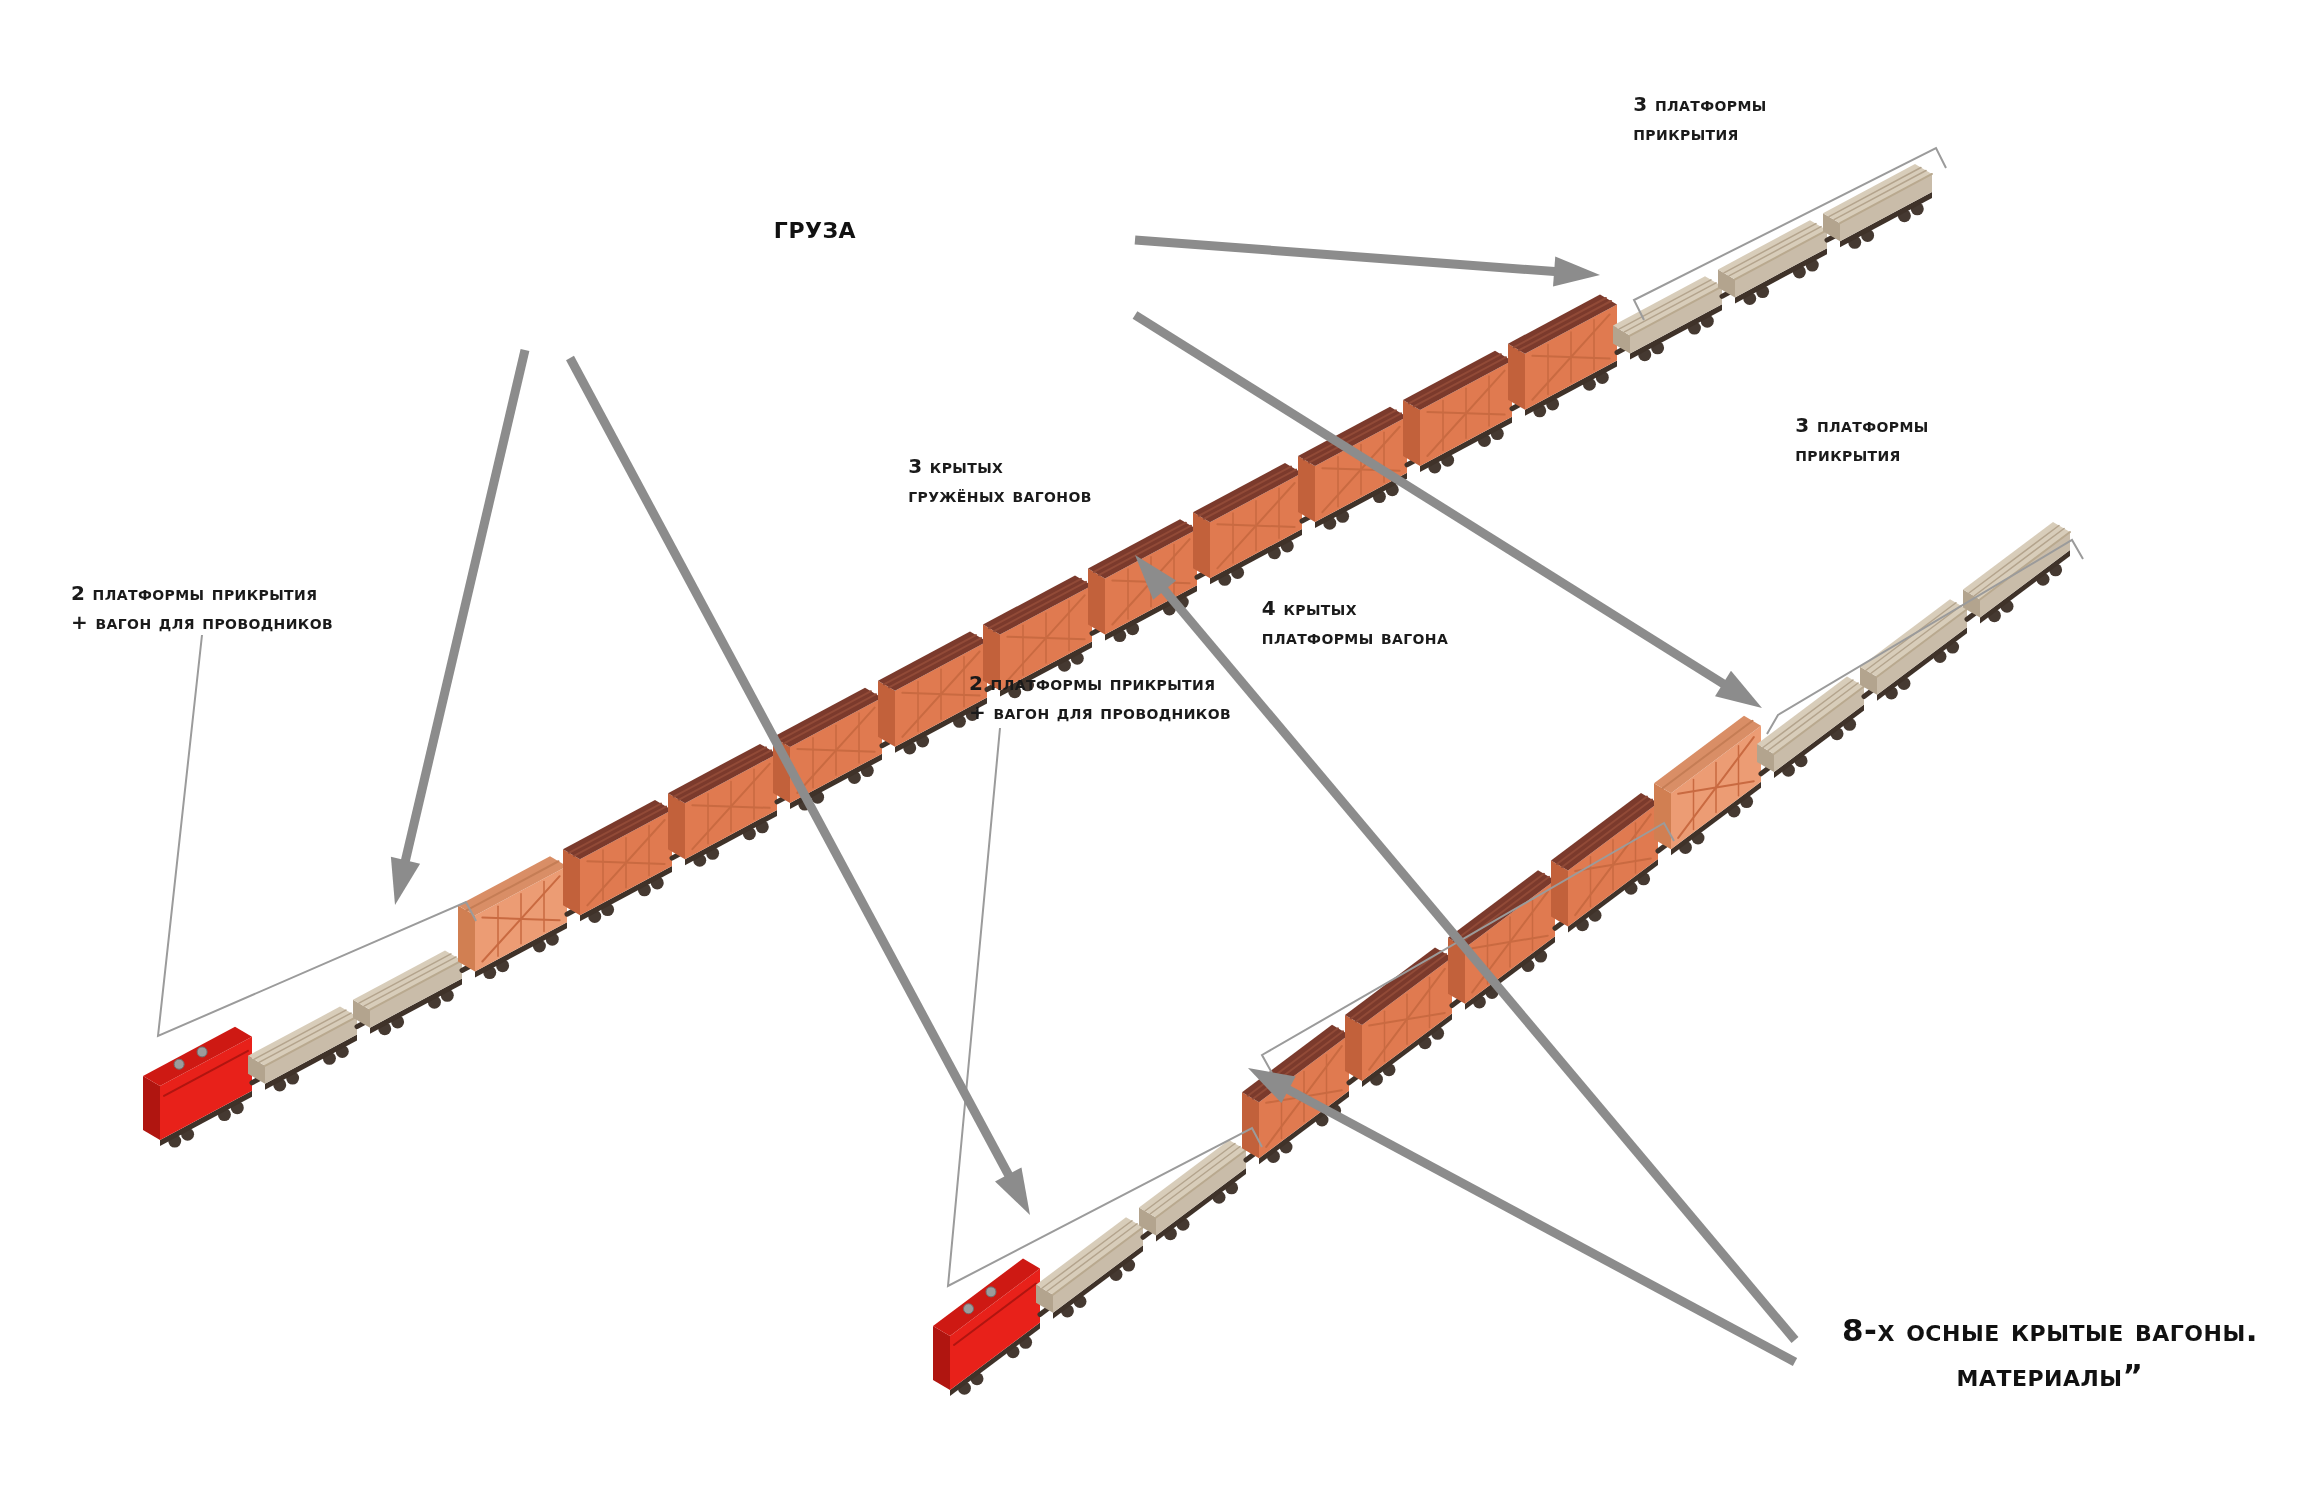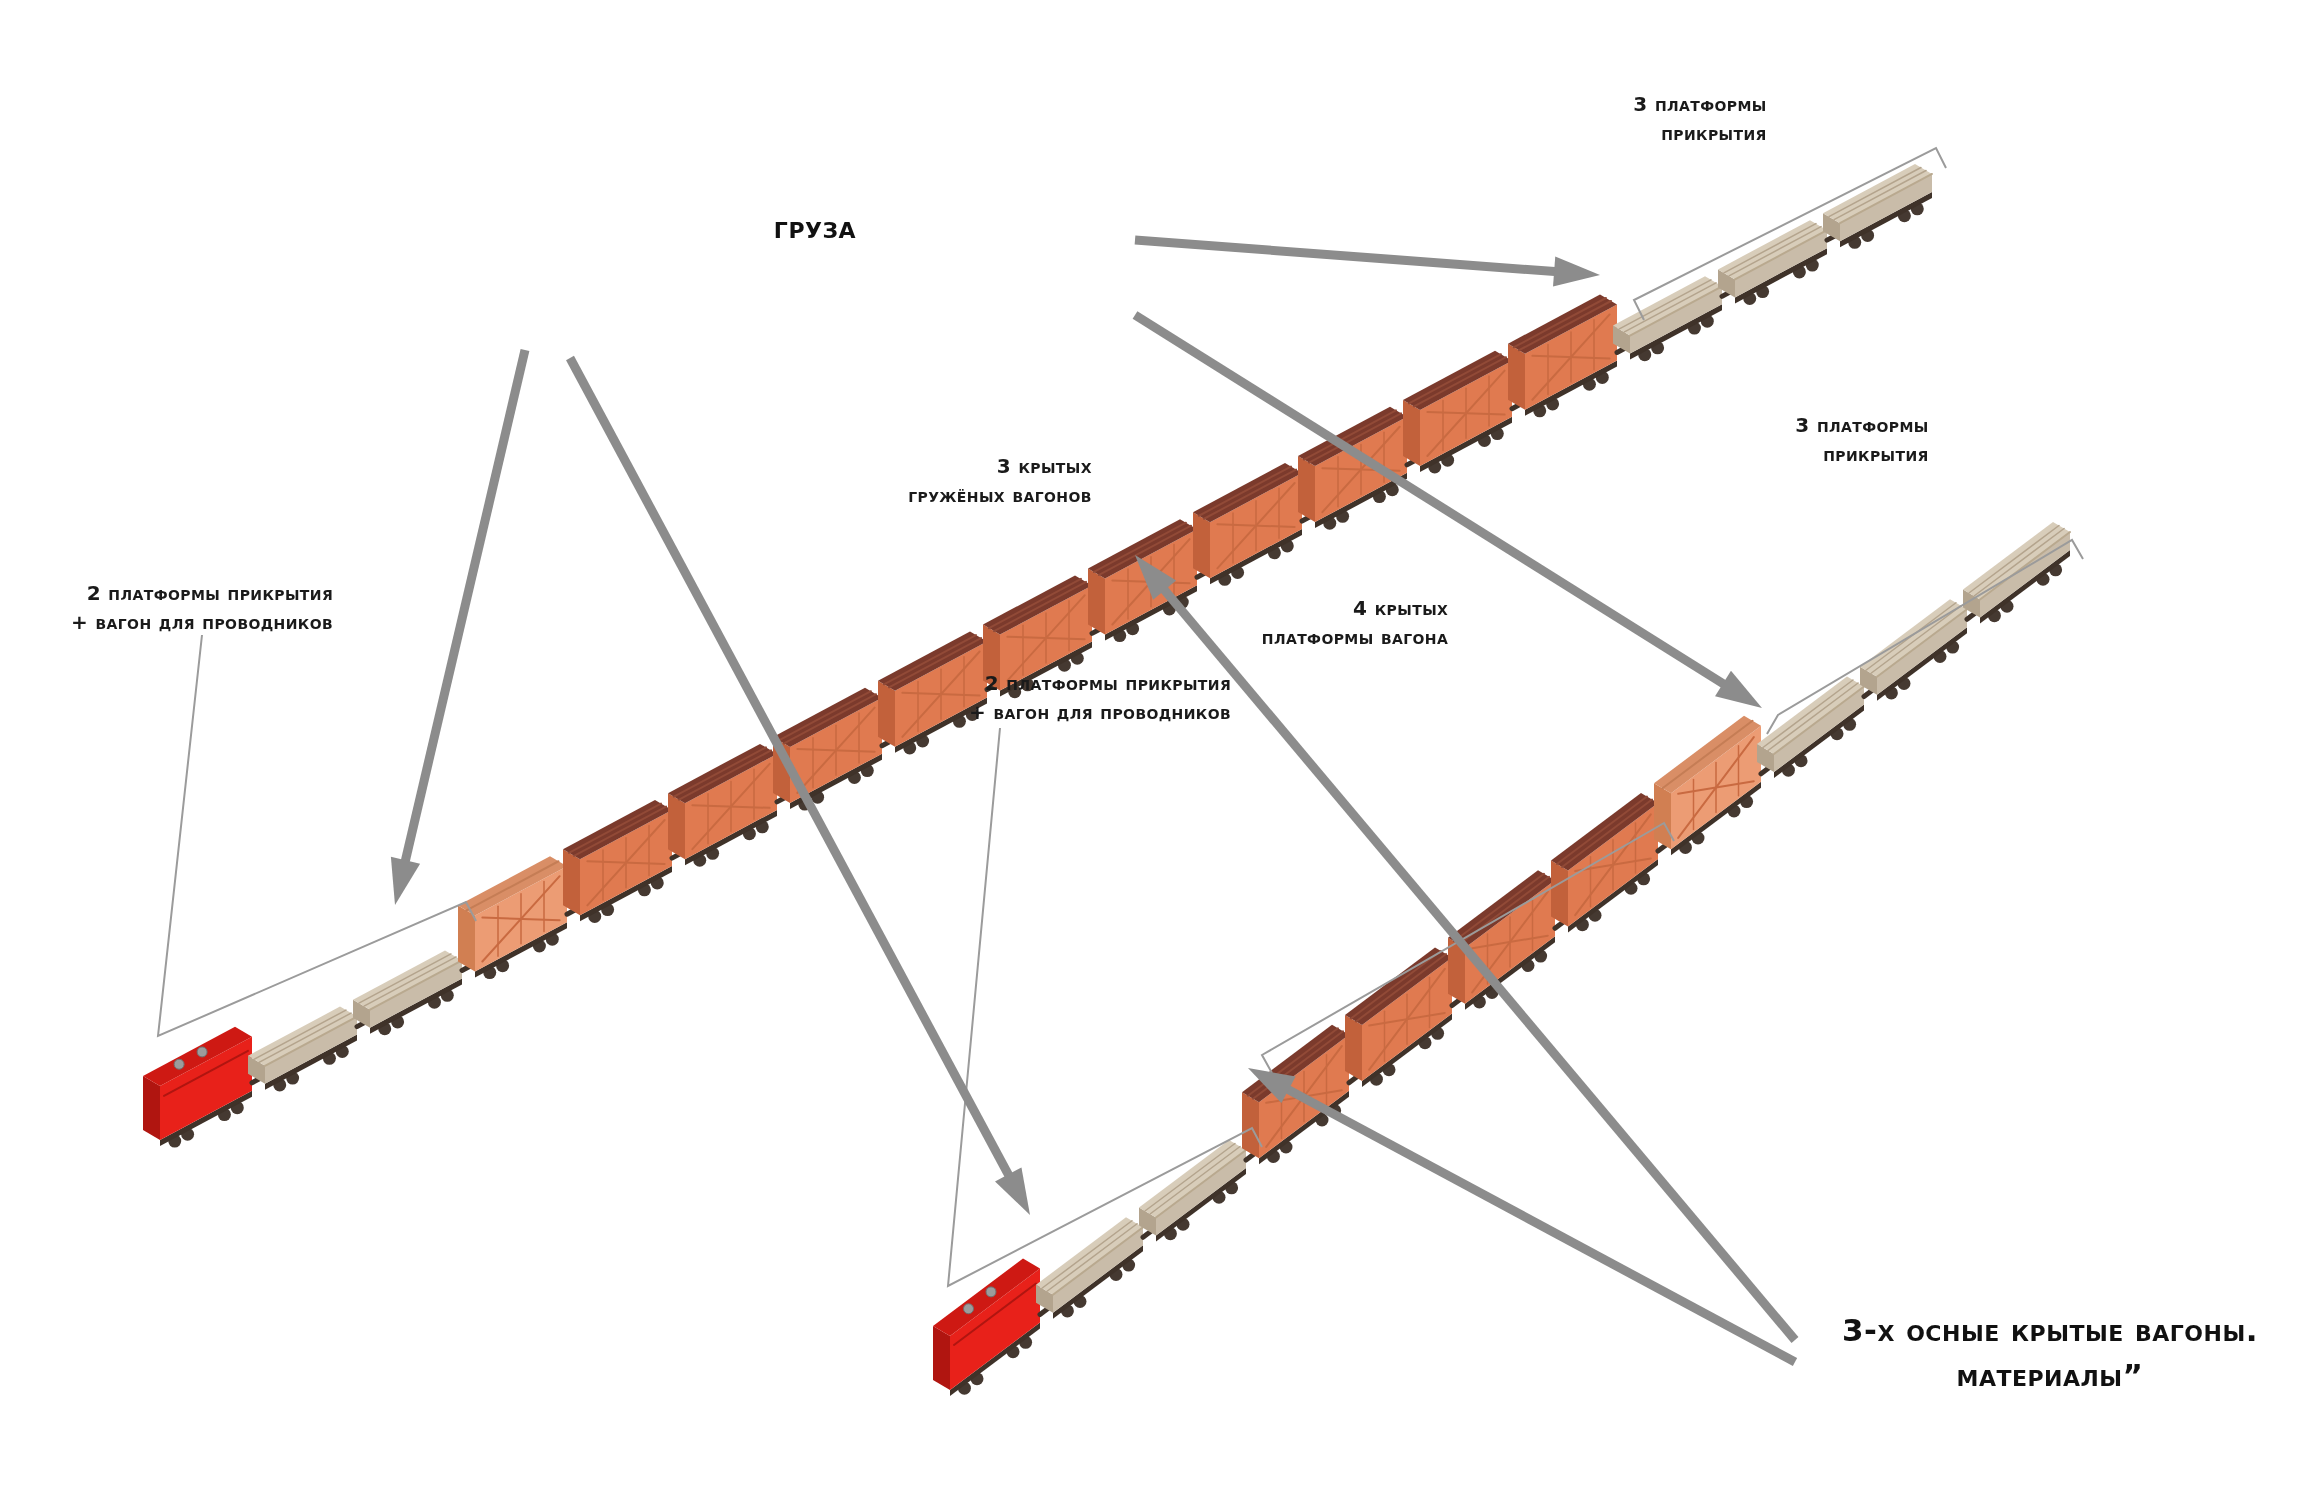--- a/index.html
+++ b/index.html
@@ -2,21 +2,21 @@
 <html><head>
 <meta charset="utf-8">
 <style>
   html,body{margin:0;padding:0;background:#ffffff;}
   #canvas{
     position:relative;width:2311px;height:1500px;background:#ffffff;overflow:hidden;
     font-family:"DejaVu Sans","Liberation Sans",sans-serif;color:#1a1a1a;
   }
   #diagram-svg{position:absolute;left:0;top:0;}
   .lbl{
-    position:absolute;transform:translateX(-50%);text-align:right;white-space:nowrap;
+    position:absolute;transform:translateX(-50%);text-align:left;white-space:nowrap;
     font-weight:bold;font-variant:small-caps;font-size:20px;line-height:29px;
     letter-spacing:.4px;color:#1a1a1a;
   }
   .note{
     position:absolute;transform:translateX(-50%);text-align:center;white-space:nowrap;
     font-weight:bold;font-variant:small-caps;font-size:31px;line-height:45px;
     letter-spacing:.5px;color:#111111;
   }
 </style>
 </head>
@@ -504,21 +504,21 @@
         <line x1="1795" y1="1362" x2="1284.9949772203615" y2="1087.8839548497008" stroke="#8C8C8C" stroke-width="9"></line>
         <polygon points="1248,1068 1295.6197208305273,1076.5651729709716 1281.4168959378837,1102.9901566998014" fill="#8C8C8C"></polygon>
       </g>
     </svg>
 
   <div class="note" style="left:815px;top:205px">
     <div>груза</div>
   </div>
 
   <div class="note" style="left:2050px;top:1308px">
-    <div>3-х осные крытые вагоны.</div>
+    <div>8-х осные крытые вагоны.</div>
     <div>материалы”</div>
   </div>
 
   <div class="lbl" style="left:1700px;top:90px">
     <div>3 платформы</div>
     <div>прикрытия</div>
   </div>
 
   <div class="lbl" style="left:1000px;top:452px">
     <div>3 крытых</div>

